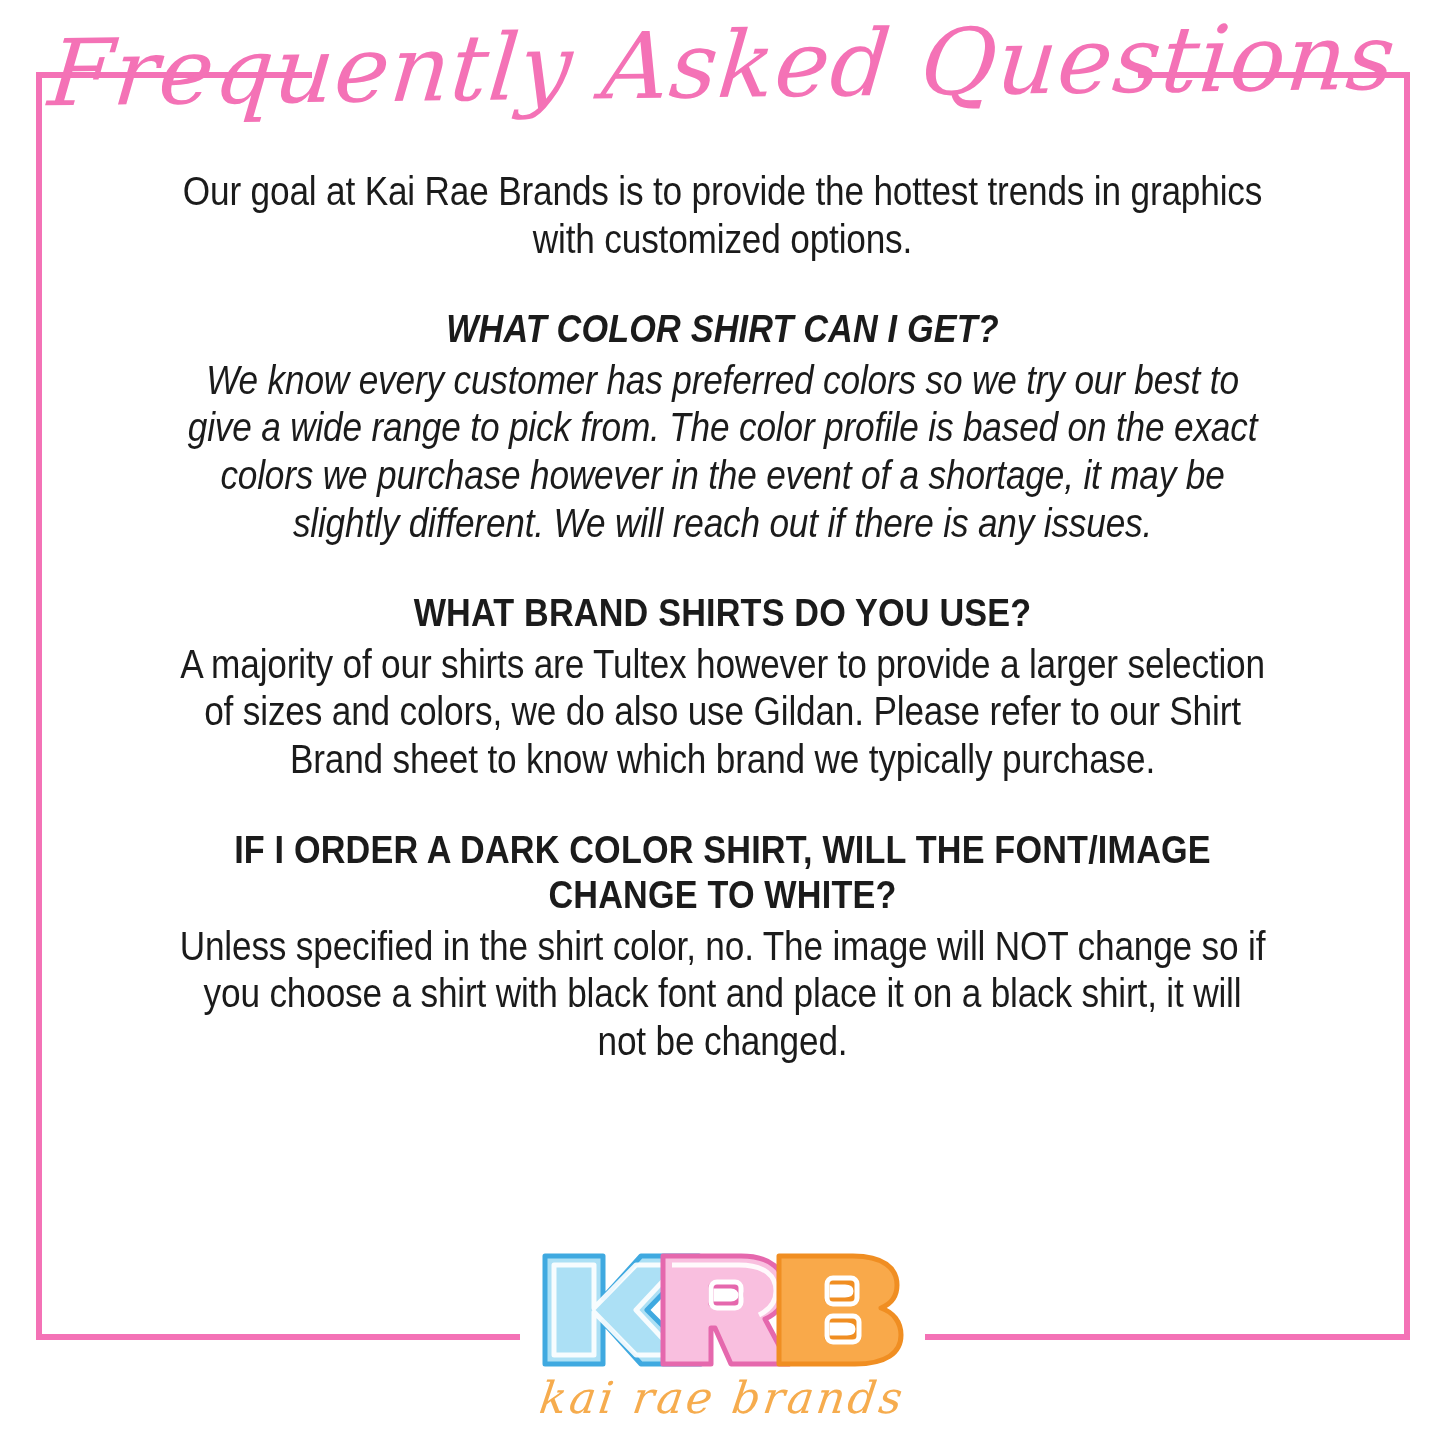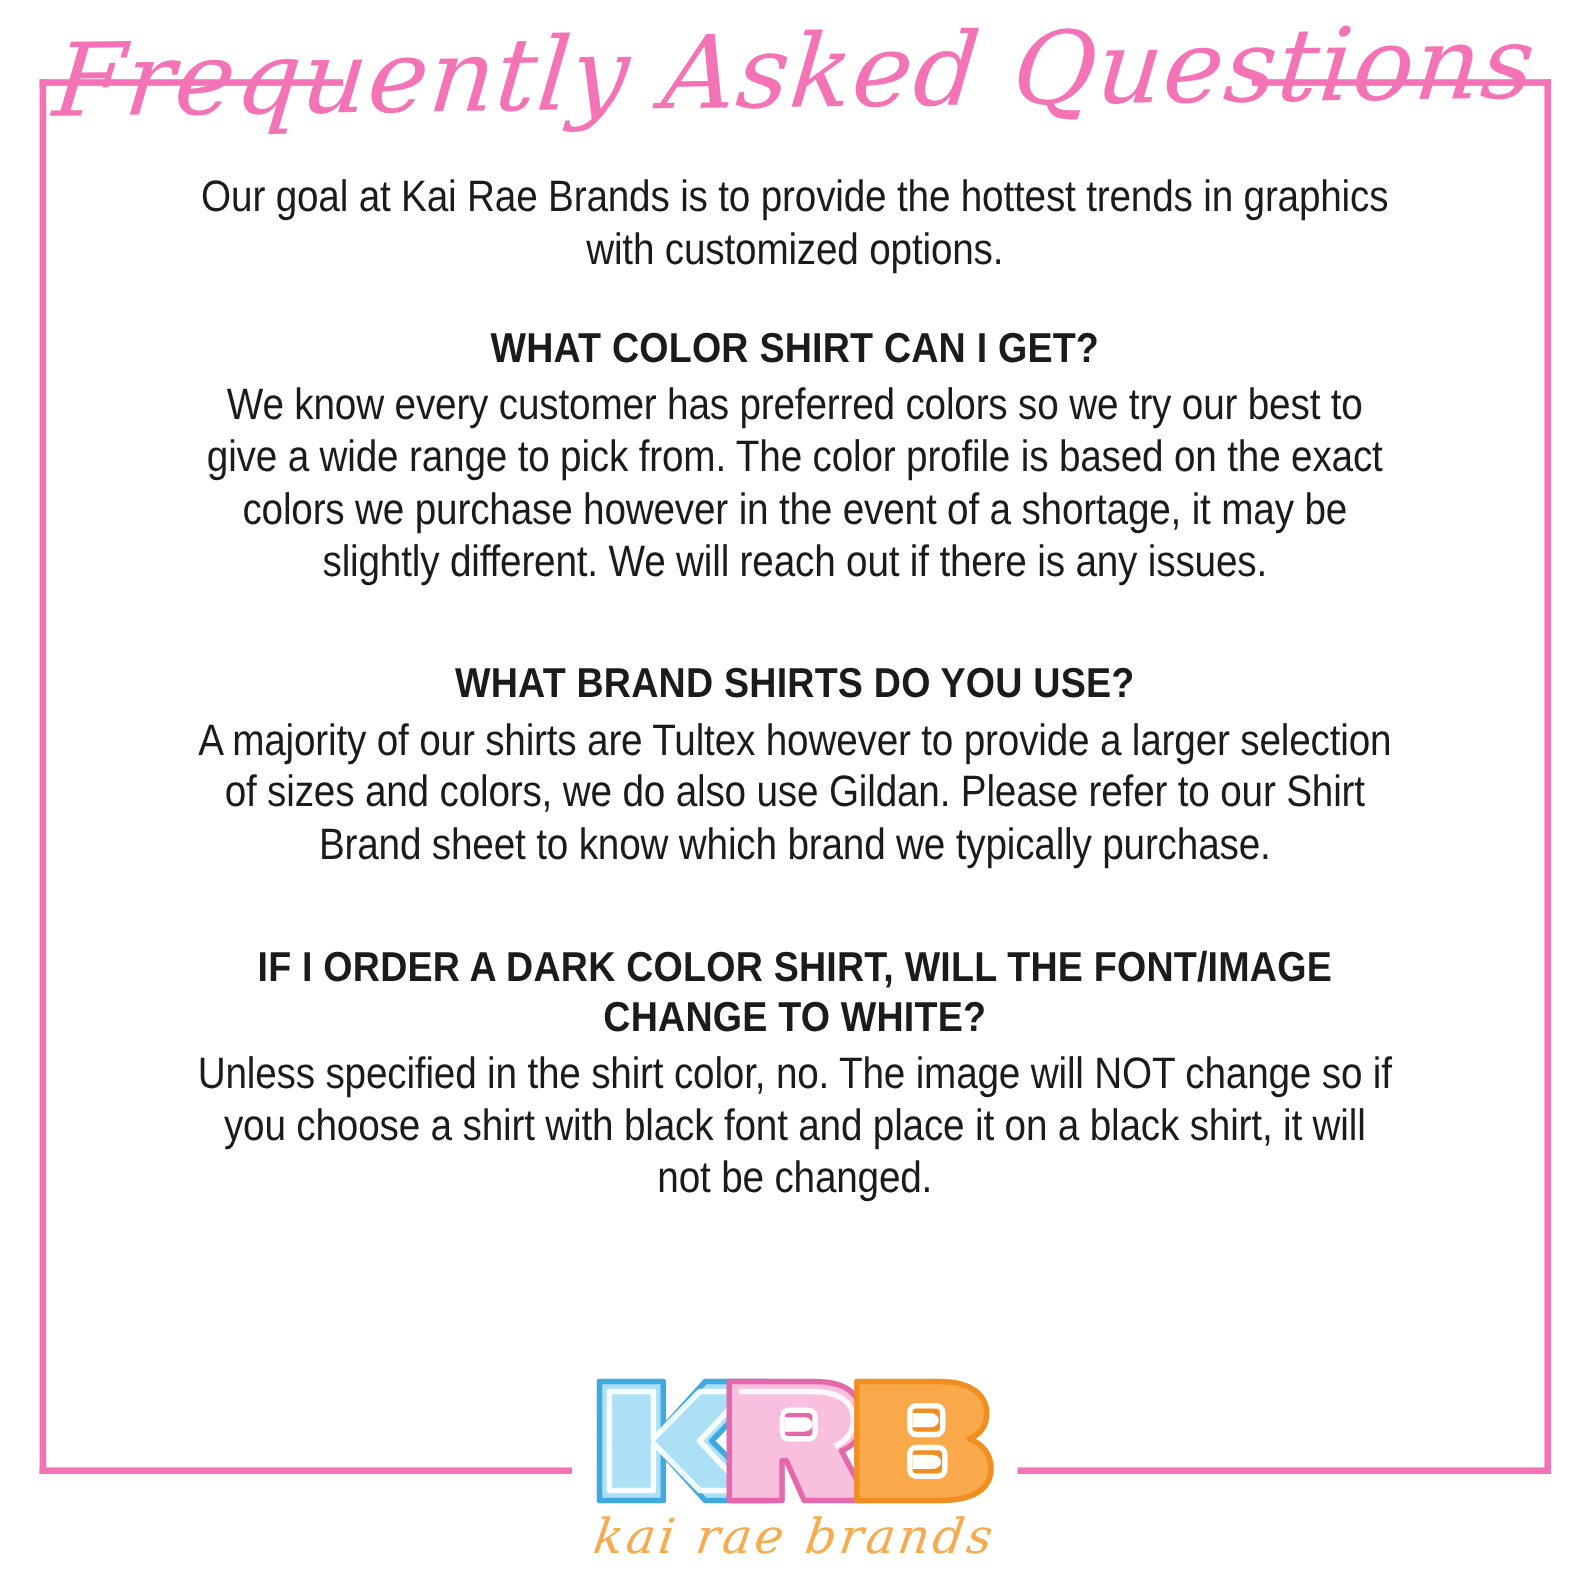--- a/index.html
+++ b/index.html
@@ -52,38 +52,38 @@
     letter-spacing: 1px;
     line-height: 1.12;
     white-space: nowrap;
     transform: skewX(-6deg) rotate(-0.7deg);
   }
 
   
   .content {
     position: absolute;
     left: 100px;
-    top: 156px;
+    top: 168px;
     width: 1245px;
     text-align: center;
     color: #1b1b1b;
   }
 
   .intro {
     font-family: "Liberation Sans Narrow", "Liberation Sans", sans-serif;
     font-size: 40px;
     line-height: 1.19;
     font-weight: 400;
     letter-spacing: -0.2px;
     transform: scaleX(0.88);
     transform-origin: center top;
   }
 
-  .qa { margin-top: 65px; }
-  .qa.first { margin-top: 44px; }
+  .qa { margin-top: 44px; }
+  .qa.first { margin-top: 44px; font-style: italic; }
 
   .qa-question {
     font-family: "Liberation Sans Narrow", "Liberation Sans", sans-serif;
     font-size: 38px;
     font-weight: 700;
     line-height: 1.2;
     letter-spacing: 0.2px;
     text-transform: uppercase;
     margin-bottom: 4px;
     transform: scaleX(0.9);

